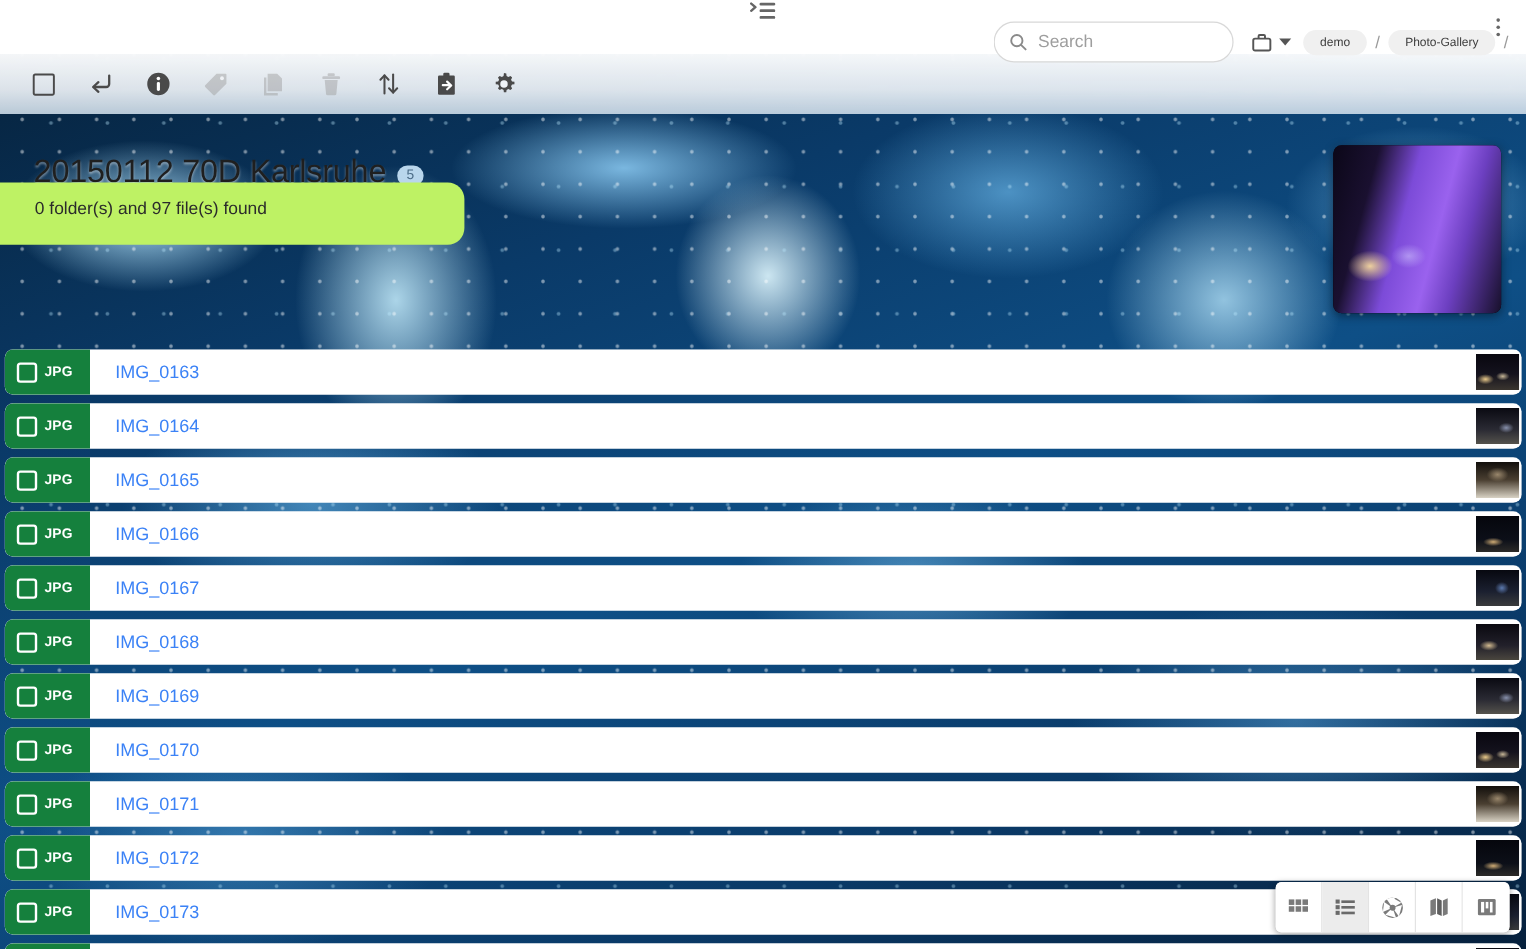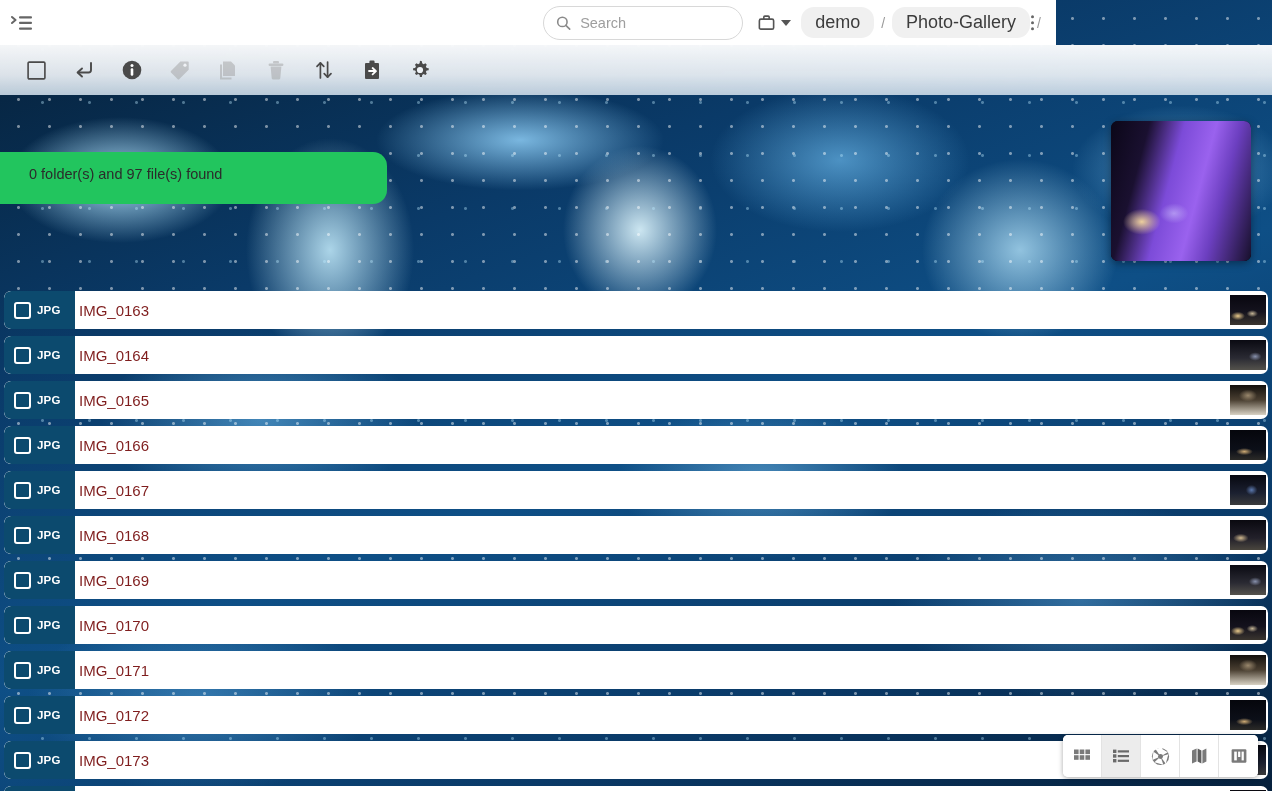--- a/index.html
+++ b/index.html
@@ -33,22 +33,22 @@
     background-image:
       radial-gradient(circle, rgba(255,255,255,.85) 1px, rgba(255,255,255,0) 2px),
       radial-gradient(circle, rgba(190,235,255,.7) 1px, rgba(255,255,255,0) 2px);
     background-size: 31px 27px, 47px 53px;
     background-position: 3px 5px, 19px 23px;
     opacity: .55;
   }
 
   
   .topbar {
-    position: absolute; left: 0; top: 0; width: 1056px; height: 45px;
-    background: #ffffff; display: flex; align-items: center; z-index: 40;
+    position: absolute; left: 0; top: 0; width: 1272px; height: 45px;
+    background: #ffffff; display: flex; align-items: center; z-index: 40; flex-direction: column;
   }
   .sidebar-toggle {
     width: 44px; height: 45px; display: flex; align-items: center; justify-content: center;
     cursor: pointer;
   }
   .topbar-right {
     margin-left: auto; display: flex; align-items: center; gap: 0; padding-right: 8px;
   }
   .search-box {
     width: 200px; height: 34px; border: 1px solid #d8d8d8; border-radius: 18px;
@@ -59,21 +59,21 @@
     font-family: "Liberation Sans", sans-serif; width: 150px; background: transparent;
   }
   .search-box input::placeholder { color: #9e9e9e; }
   .briefcase-wrap {
     display: flex; align-items: center; gap: 5px; padding: 0 10px 0 14px; cursor: pointer;
   }
   .caret { width: 0; height: 0; border-left: 5px solid transparent; border-right: 5px solid transparent; border-top: 6px solid #555; }
   .breadcrumb { display: flex; align-items: center; gap: 0; }
   .crumb {
     background: #f0f0f0; border-radius: 13px; padding: 5px 14px;
-    font-size: 18px; color: #3c3c3c; white-space: nowrap; cursor: pointer;
+    font-size: 10px; color: #3c3c3c; white-space: nowrap; cursor: pointer;
   }
   .crumb.last { padding-right: 26px; position: relative; max-width: 185px; overflow: hidden; text-overflow: ellipsis; }
   .crumb-sep { color: #9a9a9a; font-size: 14px; padding: 0 7px; }
   .kebab {
     position: absolute; right: 22px; top: 50%; transform: translateY(-50%);
     display: flex; flex-direction: column; gap: 2.5px; cursor: pointer; z-index: 50;
   }
   .kebab i { display: block; width: 3.5px; height: 3.5px; border-radius: 50%; background: #666; }
 
   
@@ -99,21 +99,21 @@
   .hero-title {
     font-size: 27px; color: #1f1f1f; font-weight: 400; letter-spacing: -.2px;
     text-shadow: 0 1px 2px rgba(255,255,255,.45);
   }
   .hero-badge {
     background: #b9d6ec; color: #4b6b86; font-size: 11.5px; border-radius: 10px;
     padding: 2px 8px; line-height: 1.2; position: relative; top: 3px;
   }
   .hero-card {
     position: absolute; left: 0; top: 57px; width: 387px;
-    background: #22c55e; border-radius: 0 14px 14px 0;
+    background: #bef264; border-radius: 0 14px 14px 0;
     padding: 14px 22px 16px 29px;
   }
   .hero-card .line1 { font-size: 14.5px; color: #2b2b2b; margin-bottom: 6px; }
   .hero-card .line2 { font-size: 13.5px; color: #333; }
   .hero-thumb {
     position: absolute; right: 21px; top: 26px; width: 140px; height: 140px;
     border-radius: 7px; overflow: hidden; box-shadow: 0 2px 8px rgba(0,0,0,.4);
     background: #0a0614;
   }
 
@@ -121,29 +121,29 @@
   .filelist {
     position: absolute; left: 0; top: 291px; width: 1272px; height: 500px; z-index: 12;
     overflow: hidden;
   }
   .row {
     position: relative; height: 38px; margin: 0 4px 7px 4px; background: #ffffff;
     border-radius: 7px; display: flex; align-items: center; overflow: hidden;
     cursor: pointer;
   }
   .type-badge {
-    width: 71px; height: 38px; background: #0c4a6e; display: flex; align-items: center;
+    width: 71px; height: 38px; background: #15803d; display: flex; align-items: center;
     gap: 6px; padding-left: 10px; border-radius: 7px 0 0 7px; flex: 0 0 auto;
     cursor: pointer;
   }
   .chkbox {
     width: 17px; height: 17px; border: 2px solid #ffffff; border-radius: 3px; background: transparent;
   }
   .type-label { font-size: 11.5px; color: #ffffff; font-weight: bold; letter-spacing: .2px; }
-  .fname { font-size: 15px; color: #7f1d1d; padding-left: 4px; }
+  .fname { font-size: 15px; color: #3b82f6; padding-left: 21px; }
   .row-thumb {
     margin-left: auto; width: 36px; height: 30px; margin-right: 2px; flex: 0 0 auto;
     background: #0d0a16; overflow: hidden;
   }
 
   
   .viewswitch {
     position: absolute; right: 14px; bottom: 14px; height: 42px;
     background: #ffffff; border-radius: 5px; display: flex; align-items: stretch;
     box-shadow: 0 1px 5px rgba(0,0,0,.35); overflow: hidden; z-index: 60;
@@ -304,20 +304,24 @@
 
     <div class="act">
       <svg width="22" height="22" viewBox="0 0 22 22">
         <path d="M11 1.8 l1.9 .55 .25 2.0 1.45 .85 1.8 -.95 1.4 1.4 -.95 1.8 .85 1.45 2.0 .25 .0 2.0 -2.0 .25 -.85 1.45 .95 1.8 -1.4 1.4 -1.8 -.95 -1.45 .85 -.25 2.0 -2.0 .0 -.25 -2.0 -1.45 -.85 -1.8 .95 -1.4 -1.4 .95 -1.8 -.85 -1.45 -2.0 -.25 .0 -2.0 2.0 -.25 .85 -1.45 -.95 -1.8 1.4 -1.4 1.8 .95 1.45 -.85 .25 -2.0 Z" fill="#4a4a4a"></path>
         <circle cx="11" cy="11" r="3.1" fill="#eef2f6"></circle>
       </svg>
     </div>
   </div>
 
   <div class="hero">
+    <div class="hero-title-row">
+      <span class="hero-title">20150112 70D Karlsruhe</span>
+      <span class="hero-badge">5</span>
+    </div>
     <div class="hero-card">
       <div class="line1">0 folder(s) and 97 file(s) found</div>
     </div>
     <div class="hero-thumb">
       <div class="cover-photo"></div>
     </div>
   </div>
 
   <div class="filelist">
       <div class="row">

